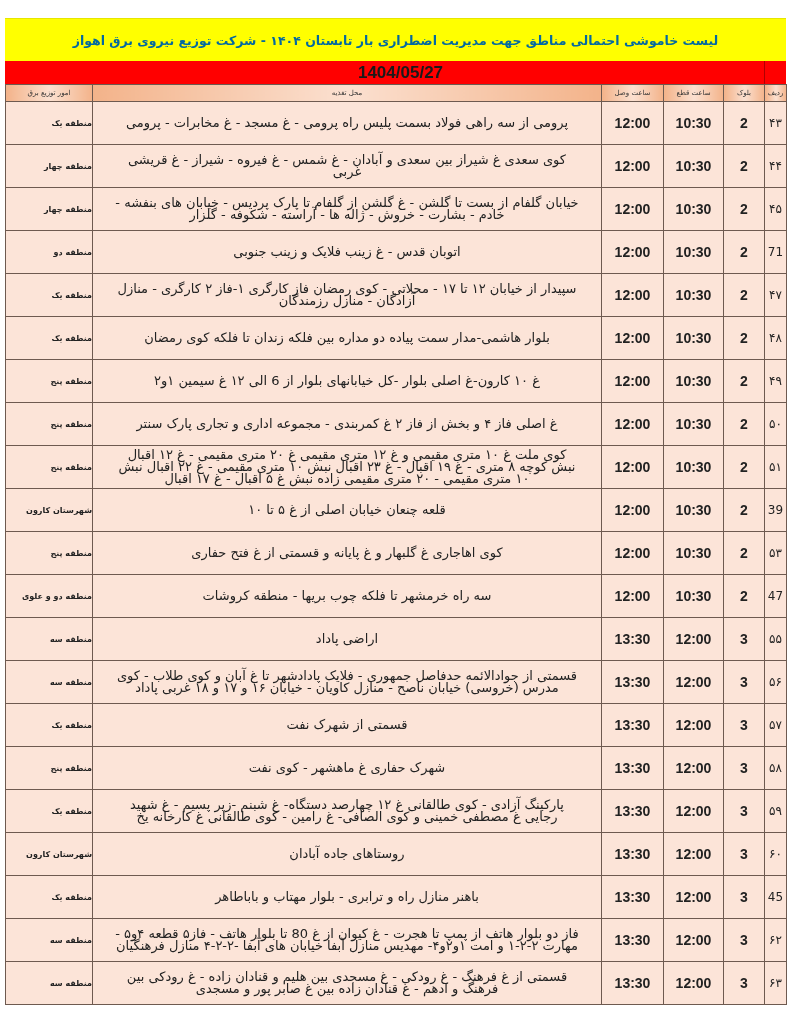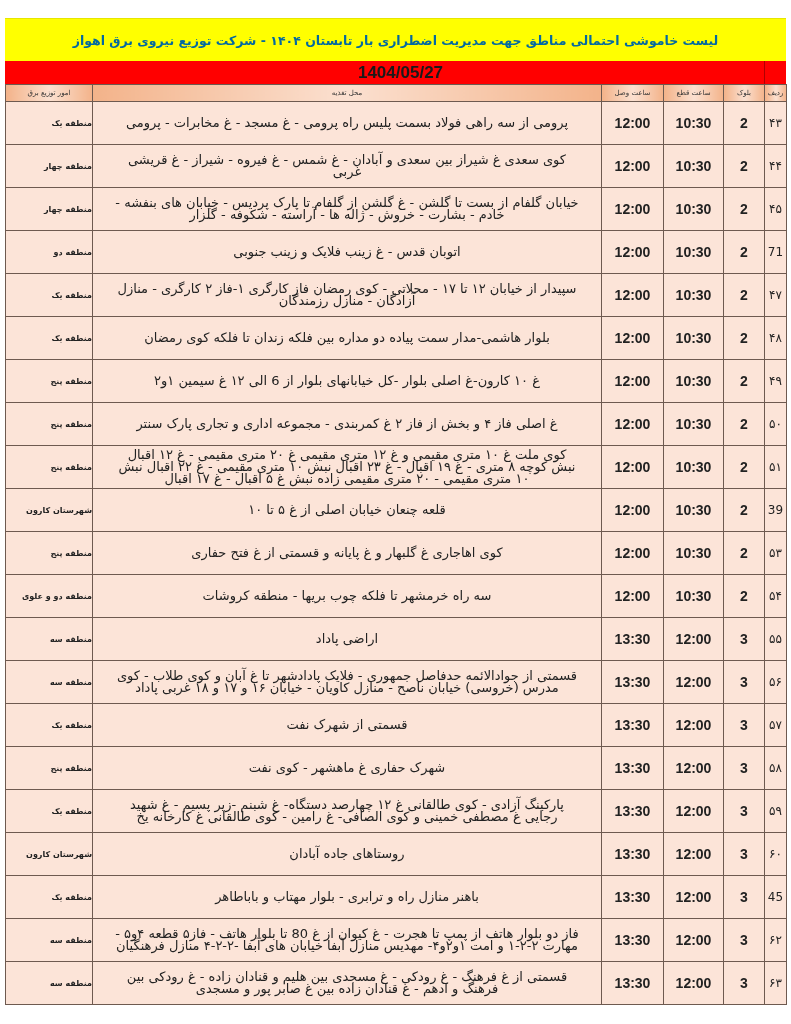--- a/index.html
+++ b/index.html
@@ -137,21 +137,21 @@
         </tr>
         <tr>
           <td class="num">۵۳</td>
           <td class="big">2</td>
           <td class="big">10:30</td>
           <td class="big">12:00</td>
           <td class="loc">کوی اهاجاری غ گلبهار و غ پایانه و قسمتی از غ فتح حفاری</td>
           <td class="area">منطقه پنج</td>
         </tr>
         <tr>
-          <td class="num">۵۴</td>
+          <td class="num">47</td>
           <td class="big">2</td>
           <td class="big">10:30</td>
           <td class="big">12:00</td>
           <td class="loc">سه راه خرمشهر تا فلکه چوب بریها - منطقه کروشات</td>
           <td class="area">منطقه دو و علوی</td>
         </tr>
         <tr>
           <td class="num">۵۵</td>
           <td class="big">3</td>
           <td class="big">12:00</td>

